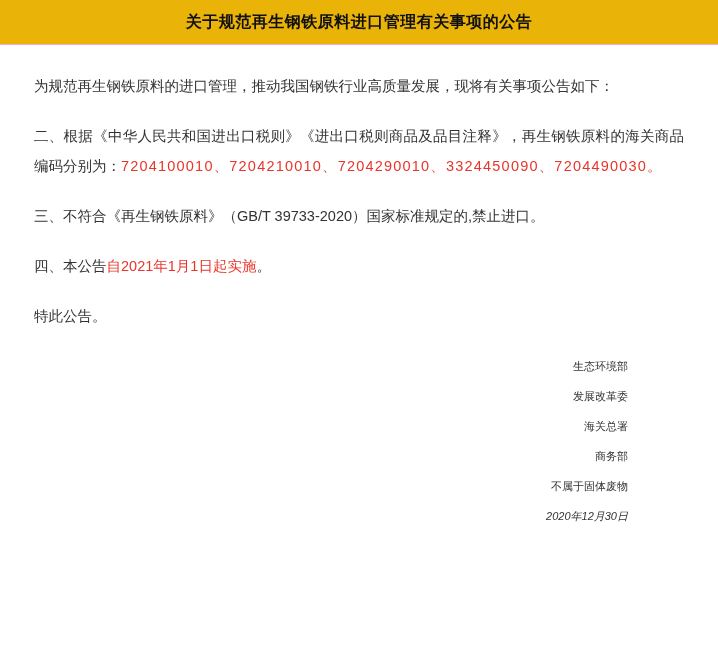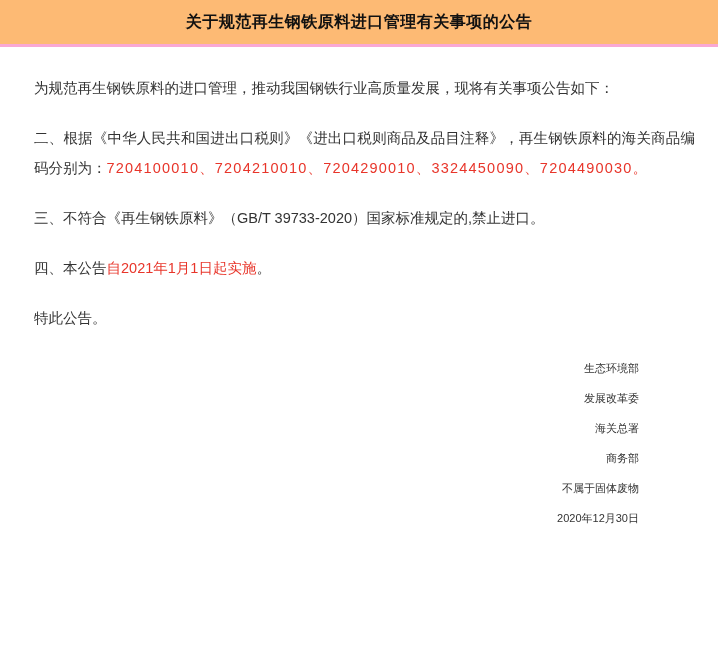--- a/index.html
+++ b/index.html
@@ -19,32 +19,32 @@
     height: 666px;
     box-sizing: border-box;
     position: relative;
     background: #ffffff;
   }
   .title-bar {
     height: 44px;
     display: flex;
     align-items: center;
     justify-content: center;
-    border-bottom: 3px solid #f9a8d4;
-    background: #fdba74;
+    border-bottom: 1px solid #f9a8d4;
+    background: #eab308;
     text-align: center;
   }
   .doc-title {
     font-size: 16px;
     font-weight: bold;
     color: #111111;
     letter-spacing: 0.5px;
   }
   .body-wrap {
-    padding: 26px 23px 0 34px;
+    padding: 26px 34px 0 34px;
   }
   p.para {
     margin: 0 0 20px 0;
     font-size: 14.5px;
     line-height: 30px;
     color: #333333;
     text-align: justify;
   }
   p.para.tight {
   }
@@ -61,20 +61,21 @@
   }
   .signatures div {
     font-size: 11px;
     line-height: 30px;
     color: #333333;
   }
   .sig-date {
     font-size: 14.5px;
     line-height: 30px;
     color: #333333;
+    font-style: italic;
   }
 </style>
 </head>
 <body>
 
 <div class="page">
 
   <div class="title-bar">
     <div class="doc-title">关于规范再生钢铁原料进口管理有关事项的公告</div>
   </div>

